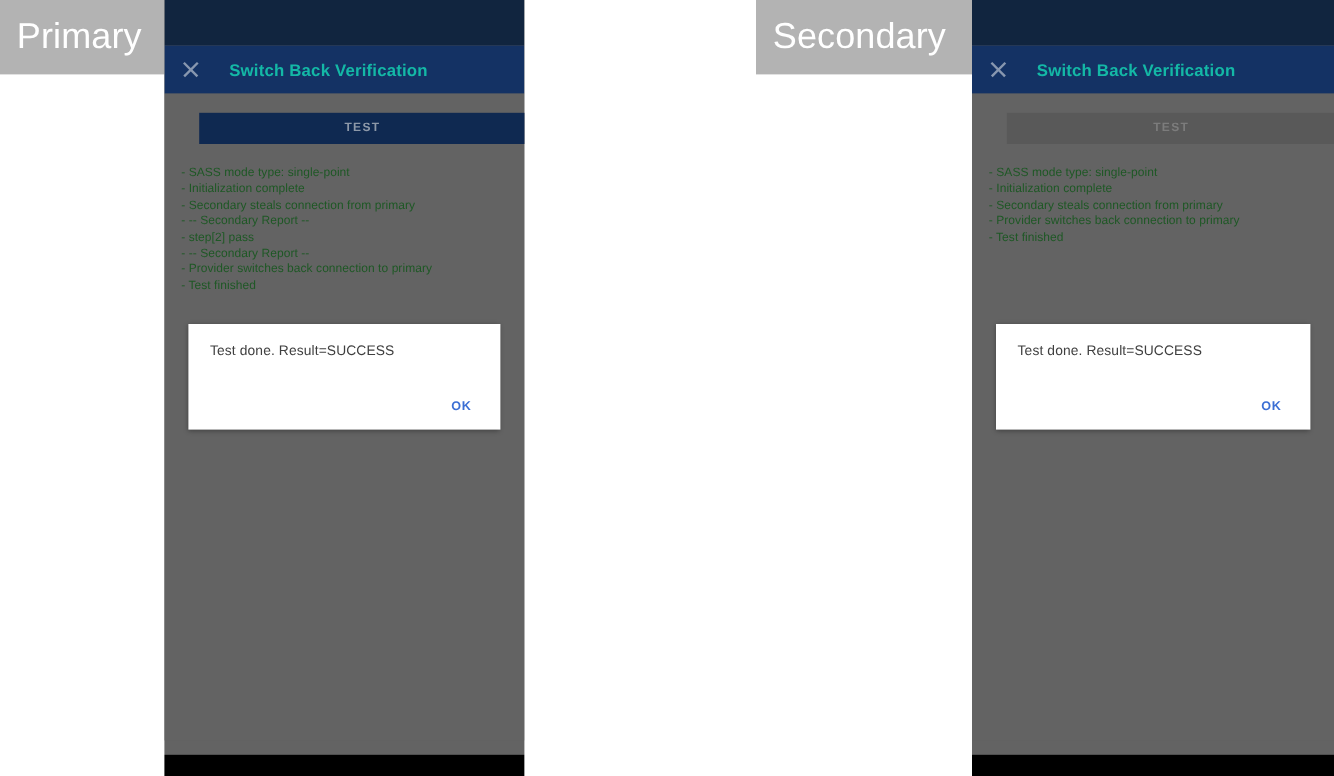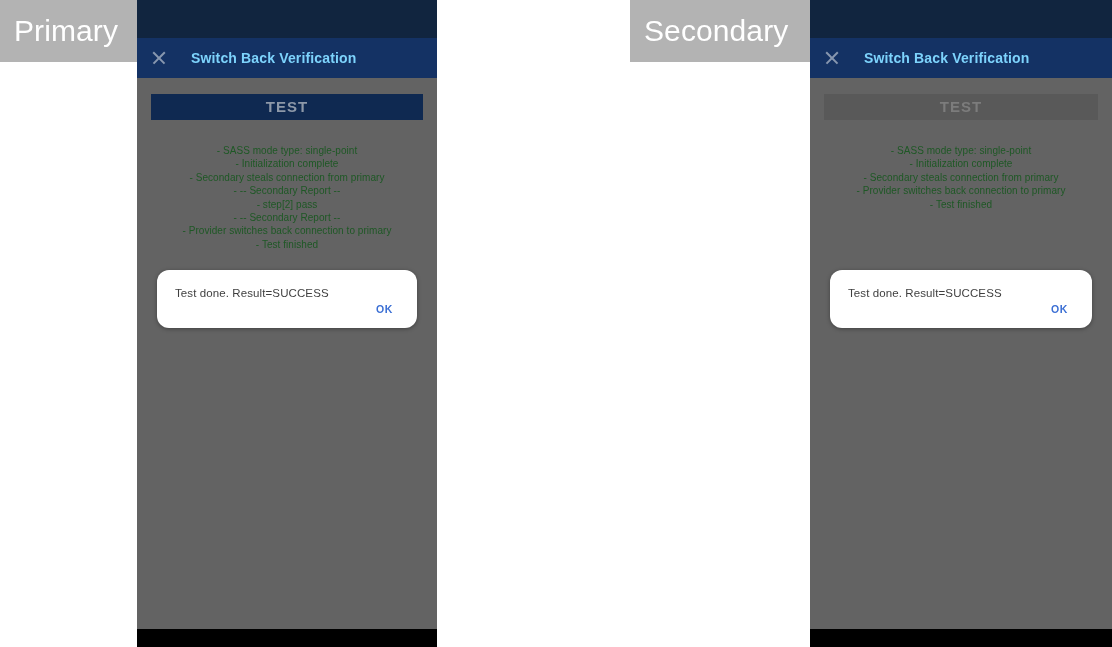--- a/index.html
+++ b/index.html
@@ -79,68 +79,67 @@
     height: 1.6px;
     background: #cfd6de;
   }
   .close-icon::before { transform: rotate(45deg); }
   .close-icon::after  { transform: rotate(-45deg); }
 
   .app-bar-title {
     margin-left: 24px;
     font-size: 14px;
     font-weight: bold;
-    color: #7dd3fc;
+    color: #14b8a6;
     letter-spacing: 0.15px;
   }
 
   
   .content {
     position: relative;
     width: 100%;
     height: 539px;
     background: #636363;
     padding: 16px 14px 0 14px;
   }
 
   .test-button {
     display: block;
     width: 100%;
     height: 26px;
     line-height: 26px;
     text-align: center;
-    font-size: 15px;
+    font-size: 10px;
     font-weight: bold;
     letter-spacing: 1.1px;
     border: none;
     font-family: "Liberation Sans", sans-serif;
+    margin-left: 15px;
   }
   .test-button.enabled  { background: #0f2951; color: #8d98a8; }
   .test-button.disabled { background: #595959; color: #7c7c7c; }
 
   .log {
-    margin-top: 24px;
+    margin-top: 18px;
     font-size: 10px;
     line-height: 13.4px;
     color: #1e5825;
     letter-spacing: 0.05px;
-    text-align: center;
   }
   .log-line { white-space: nowrap; }
 
   
   .dialog {
     position: absolute;
     left: 20px;
     right: 20px;
     top: 192px;
     background: #ffffff;
-    height: 58px;
+    height: 88px;
     box-shadow: 0 1px 4px rgba(0,0,0,0.35);
-    border-radius: 12px;
   }
   .dialog-message {
     padding: 17px 18px 0 18px;
     font-size: 11.5px;
     color: #3f3f3f;
     letter-spacing: 0.1px;
   }
   .dialog-actions {
     position: absolute;
     right: 0;

